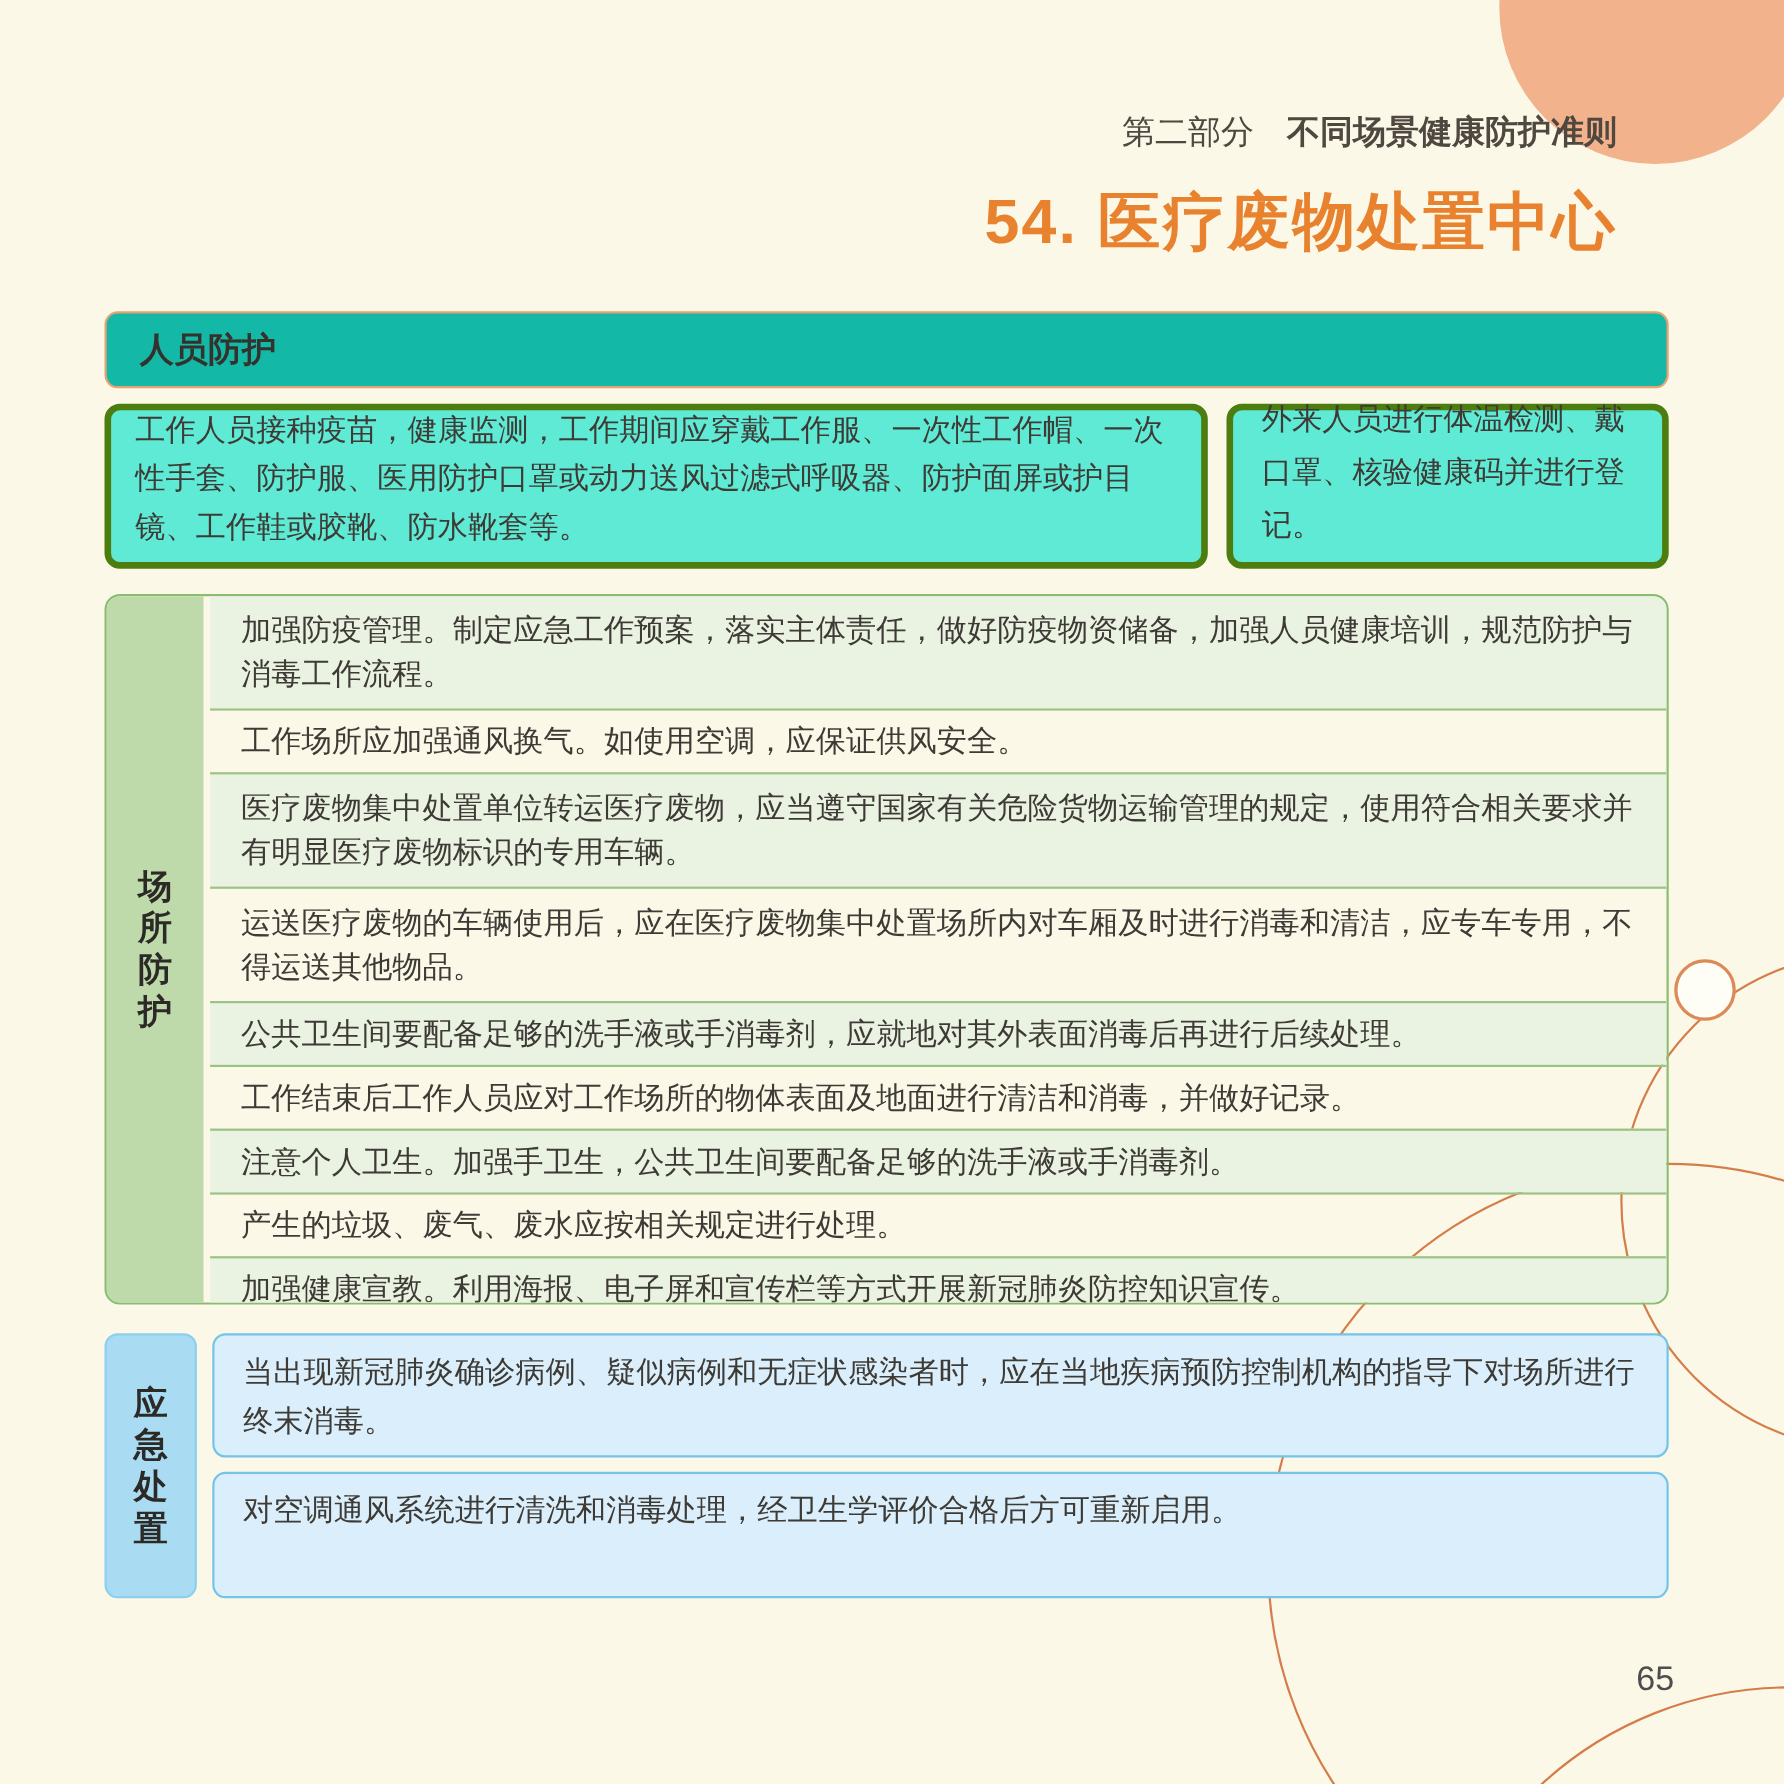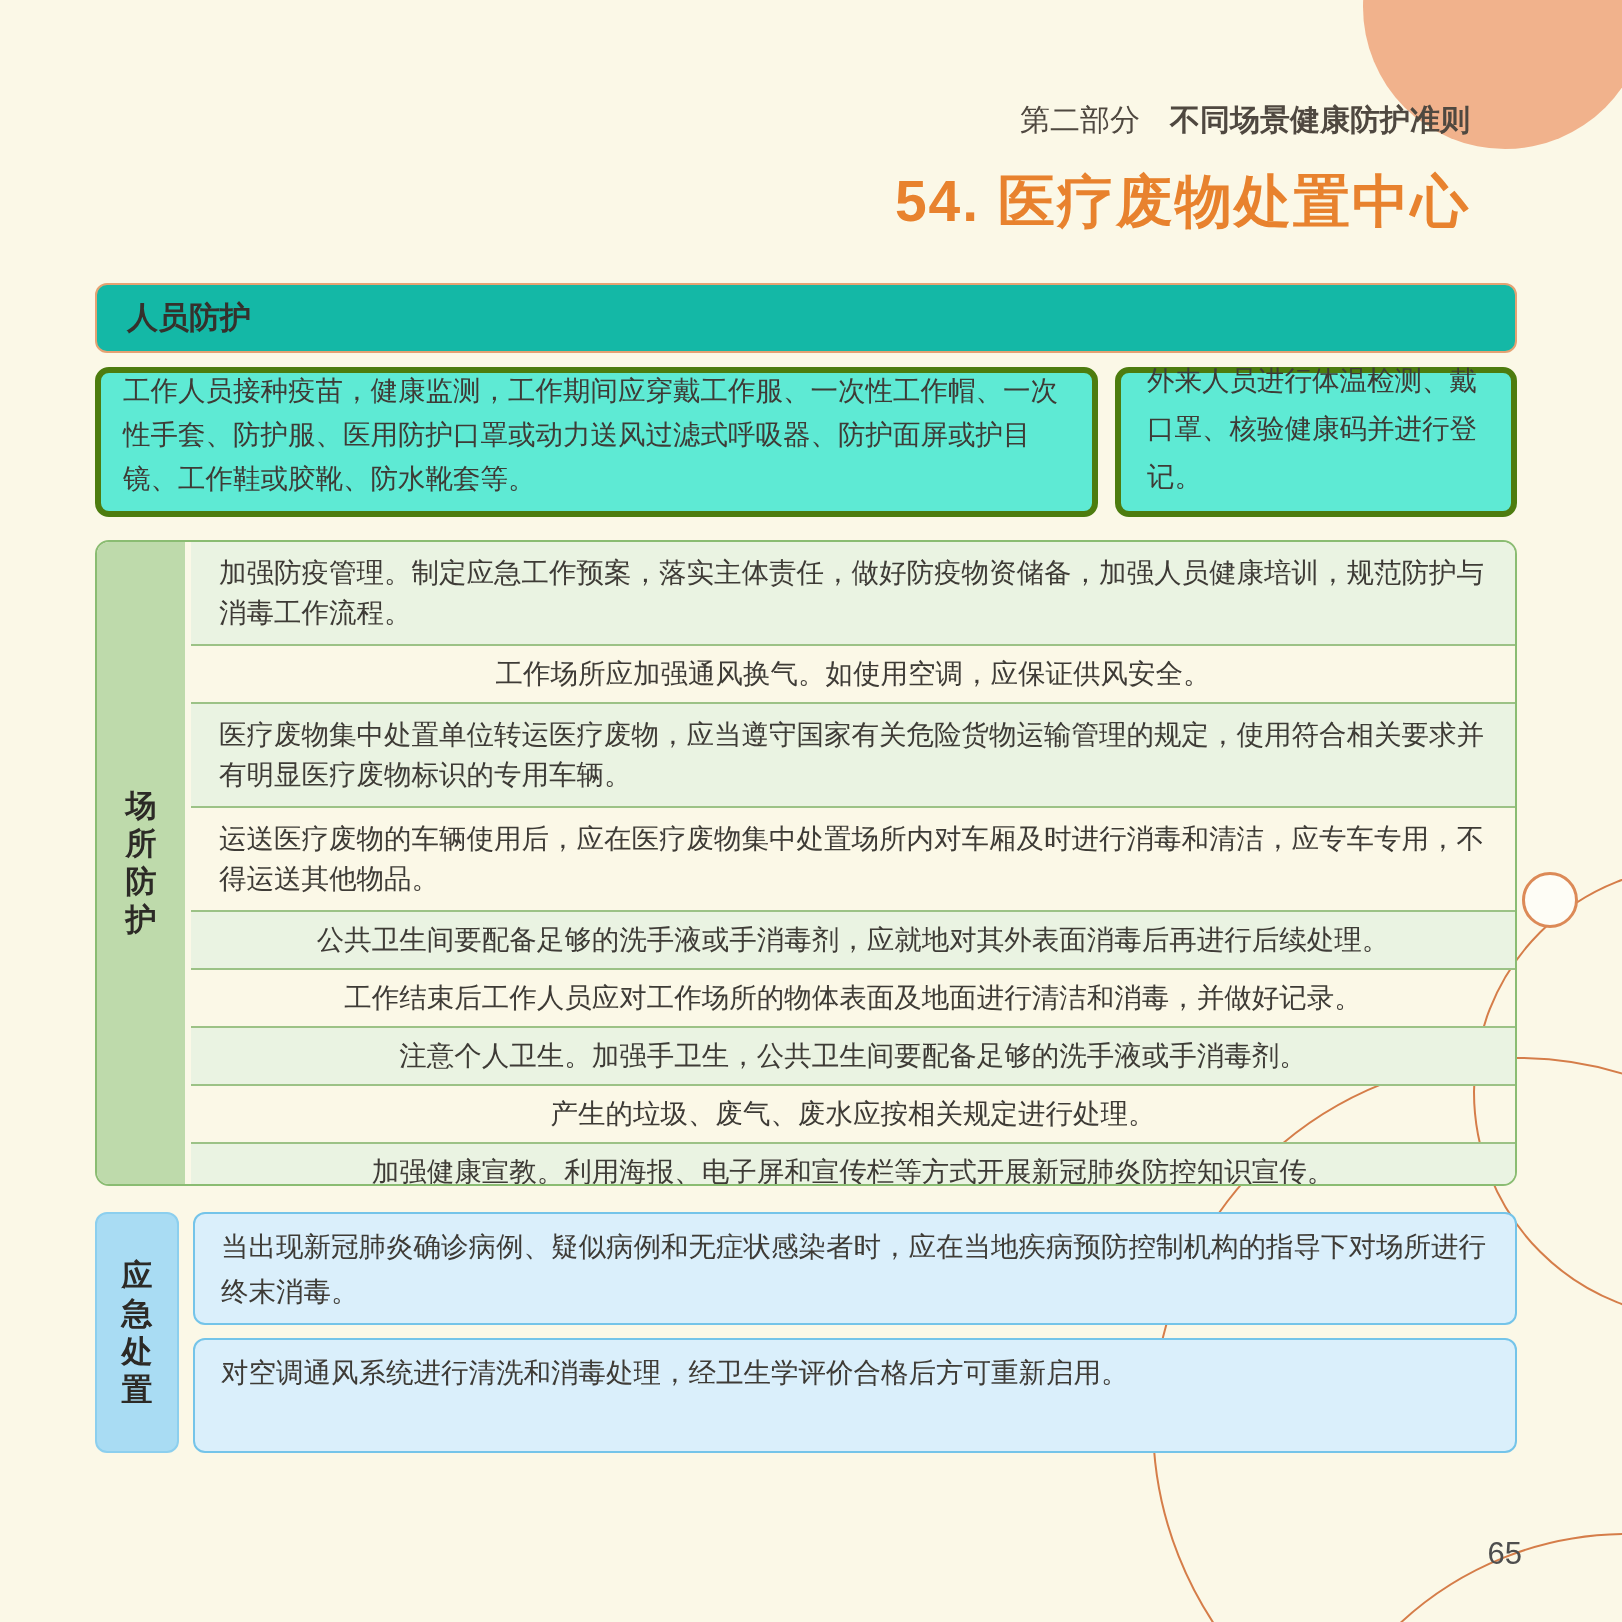--- a/index.html
+++ b/index.html
@@ -64,21 +64,20 @@
     display:flex;flex-direction:column;justify-content:center;align-items:center;
     font-size:31px;font-weight:700;color:#2c2a26;
   }
   .v-strip span{display:block;line-height:38px;}
   .green-side{width:88px;background:#bedaab;margin-right:6px;flex:none;}
   .green-rows{flex:1;display:flex;flex-direction:column;}
   .g-row{
     box-sizing:border-box;display:flex;align-items:center;
     padding:8px 28px;font-size:27.5px;line-height:40px;color:#3e3b36;
     background:transparent;
-    justify-content:center;
   }
   .g-row.tall{padding-top:11px;padding-bottom:11px;}
   .g-row + .g-row{border-top:2px solid #9cc286;}
   .g-row:nth-child(odd){background:#eaf3e2;}
   
   .blue-strip{
     position:absolute;left:95px;top:1212px;width:84px;height:241px;z-index:1;
     box-sizing:border-box;background:#a9dcf3;border:2px solid #8ccfee;
     border-radius:12px;
   }
@@ -86,21 +85,21 @@
     position:absolute;left:193px;width:1324px;z-index:1;
     box-sizing:border-box;background:#daeffb;border:2px solid #74c4e9;
     border-radius:12px;display:flex;align-items:flex-start;
     padding:10px 26px;font-size:27.5px;line-height:45px;color:#3e3b36;
   }
   .blue-1{top:1212px;height:113px;}
   .blue-2{top:1338px;height:115px;}
   
   .page-num{
     position:absolute;right:100px;top:1508px;z-index:1;
-    font-size:31px;color:#4e4e4e;margin-top:28px;
+    font-size:31px;color:#4e4e4e;
   }
 </style>
 </head>
 <body>
 
 <div class="page">
 
   <div class="decor decor-solid"></div>
   <div class="decor decor-ring ring-1"></div>
   <div class="decor decor-ring ring-2"></div>

